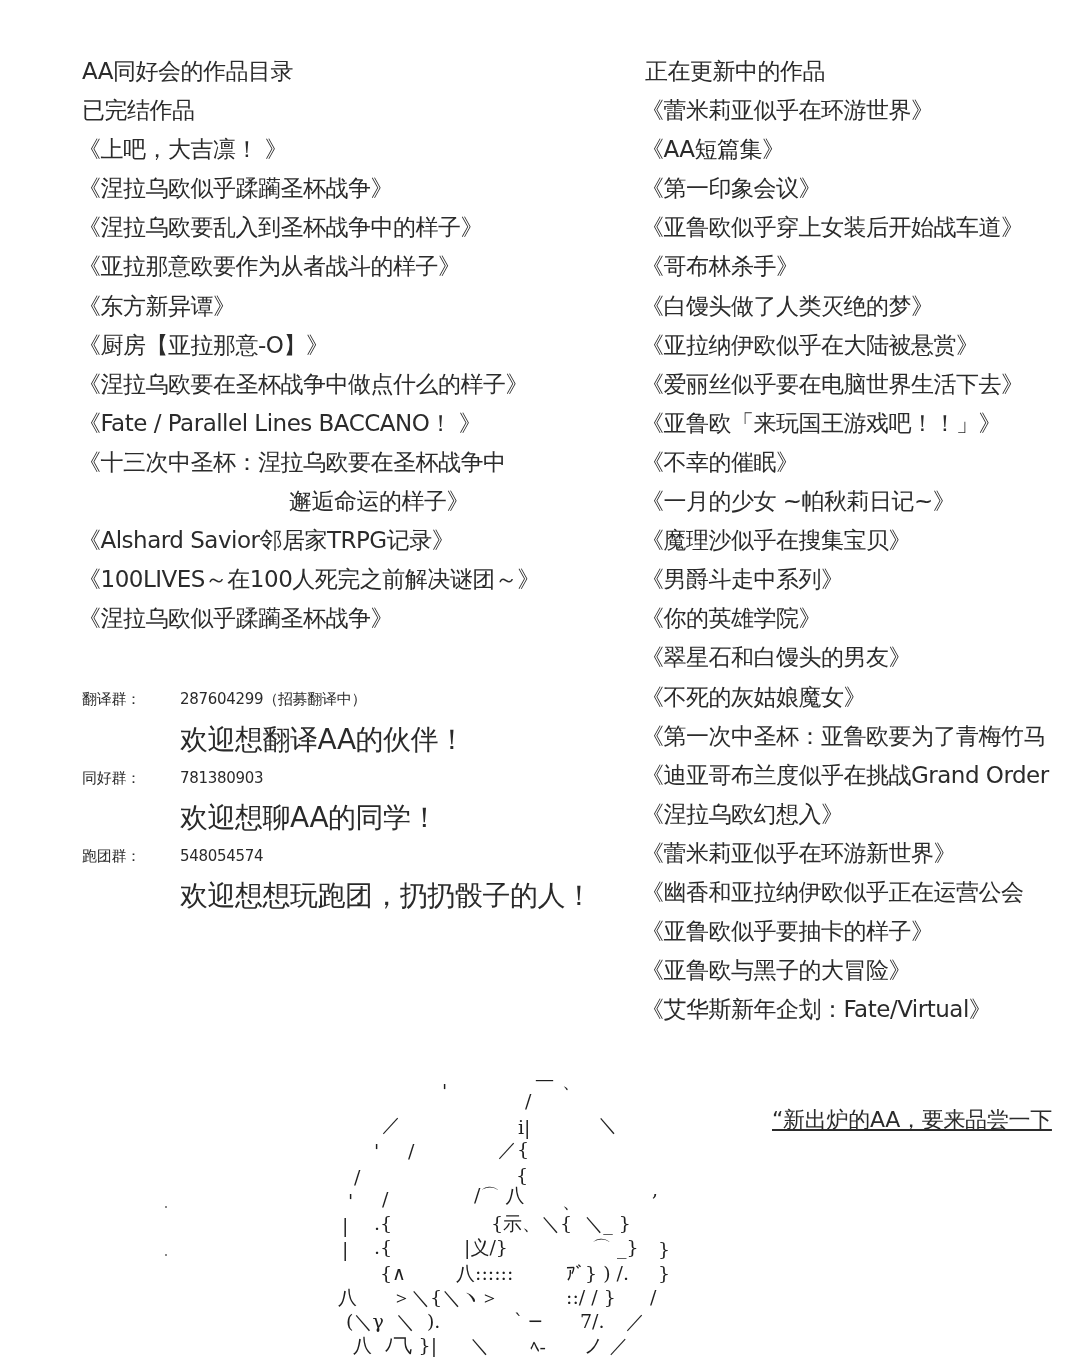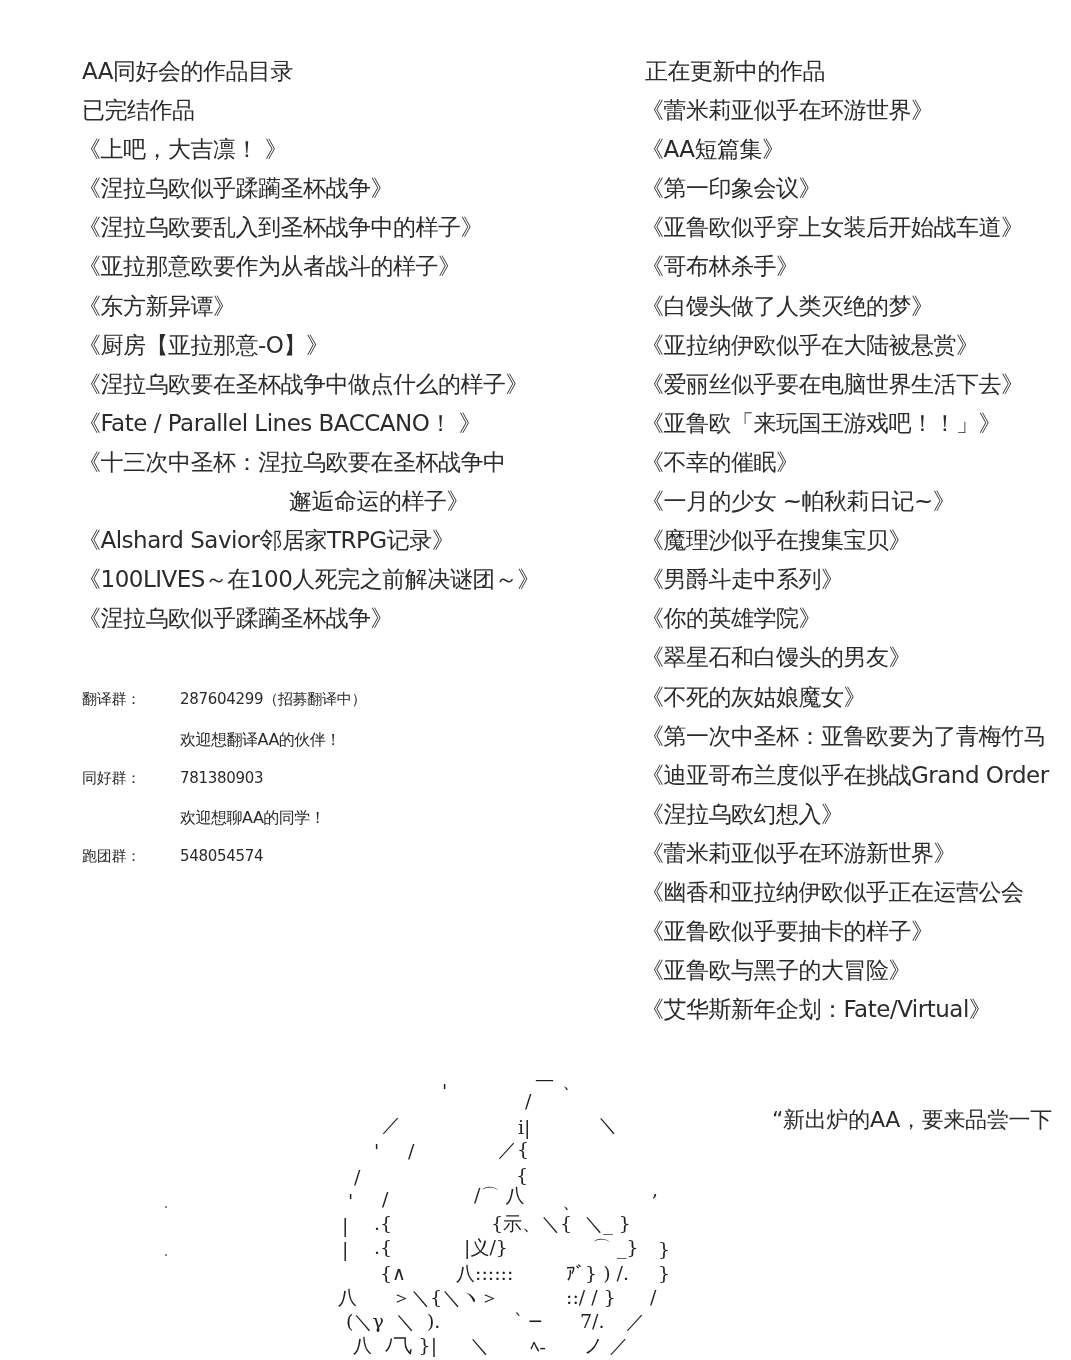--- a/index.html
+++ b/index.html
@@ -15,25 +15,25 @@
   .line {
     height: 39.1px; line-height: 39.1px;
     font-size: 23px; letter-spacing: -0.5px;
     white-space: nowrap; color: #2b2b2b;
   }
   .line.indent { padding-left: 34px; text-align: center; }
   .title-item { margin-left: -4px; }
   .gap { height: 42px; }
   .group-row { display: flex; height: 39.1px; line-height: 39.1px; font-size: 15px; letter-spacing: -0.3px; white-space: nowrap; }
   .group-label { width: 98px; }
-  .group-sub { padding-left: 98px; height: 39.1px; line-height: 39.1px; font-size: 16px; letter-spacing: -0.5px; white-space: nowrap; }
+  .group-sub { padding-left: 98px; height: 39.1px; line-height: 39.1px; font-size: 28px; letter-spacing: -0.5px; white-space: nowrap; }
   .art { position: absolute; left: 330px; top: 1070px; width: 360px; height: 290px;
          font-family: "DejaVu Serif", serif; font-size: 19px; color: #1e1e1e; }
   .art span { position: absolute; white-space: pre; line-height: 1; }
-  .quote { position: absolute; left: 772px; top: 1105px; font-size: 22px; white-space: nowrap; letter-spacing: -0.3px; color: #2b2b2b; }
+  .quote { position: absolute; left: 772px; top: 1105px; font-size: 22px; white-space: nowrap; letter-spacing: -0.3px; color: #2b2b2b; text-decoration: underline; }
   .speck { position: absolute; width: 2px; height: 2px; background: #888; }
 </style>
 </head>
 <body>
 
 <div class="col col-left">
   <div class="line">AA同好会的作品目录</div>
   <div class="line">已完结作品</div>
   <div>
     <div class="line title-item">《上吧，大吉凛！ 》</div>
@@ -61,20 +61,21 @@
     <div class="group-sub">欢迎想翻译AA的伙伴！</div>
     <div class="group-row">
       <span class="group-label">同好群：</span>
       <span>781380903</span>
     </div>
     <div class="group-sub">欢迎想聊AA的同学！</div>
     <div class="group-row">
       <span class="group-label">跑团群：</span>
       <span>548054574</span>
     </div>
+    <div class="group-sub">欢迎想想玩跑团，扔扔骰子的人！</div>
   </div>
 </div>
 
 <div class="col col-right">
   <div class="line">正在更新中的作品</div>
   <div>
     <div class="line title-item">《蕾米莉亚似乎在环游世界》</div>
     <div class="line title-item">《AA短篇集》</div>
     <div class="line title-item">《第一印象会议》</div>
     <div class="line title-item">《亚鲁欧似乎穿上女装后开始战车道》</div>

